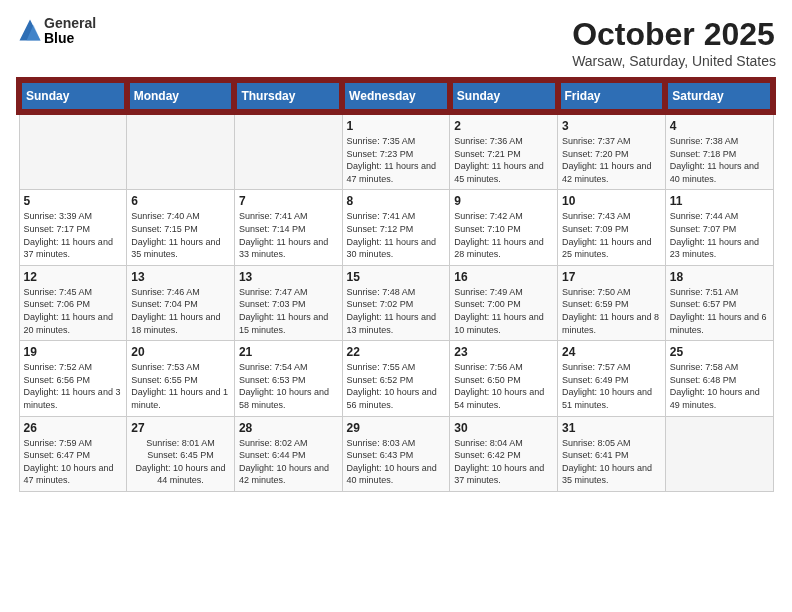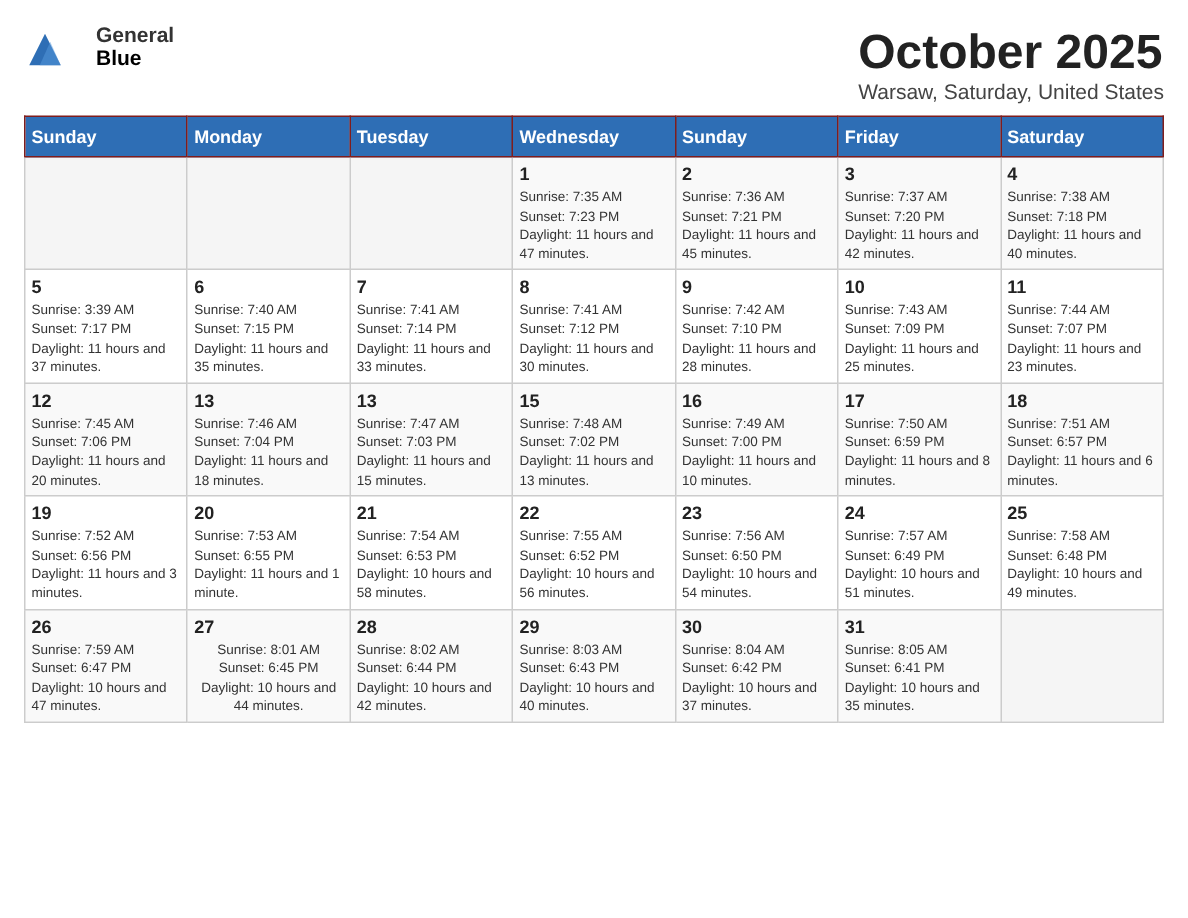--- a/index.html
+++ b/index.html
@@ -11,22 +11,22 @@
       padding: 16px;
     }
     .header-top {
       display: flex;
       align-items: flex-start;
       justify-content: space-between;
       margin-bottom: 8px;
     }
     .logo {
       display: flex;
-      align-items: flex-end;
-      gap: 20px;
+      align-items: flex-start;
+      gap: 0;
     }
     .logo-text {
       display: flex;
       flex-direction: column;
       line-height: 1.1;
     }
     .logo-general {
       font-size: 14px;
       font-weight: bold;
       color: #333;
@@ -59,21 +59,21 @@
     }
     .calendar-table thead tr {
       background-color: #2e6eb5;
       color: #fff;
     }
     .calendar-table thead th {
       padding: 6px 4px;
       text-align: left;
       font-size: 12px;
       font-weight: bold;
-      border: 1px solid #7f1d1d;
+      border: 6px solid #7f1d1d;
     }
     .calendar-table tbody td {
       border: 1px solid #ccc;
       vertical-align: top;
       padding: 4px;
       width: calc(100% / 7);
       min-height: 80px;
       background: #fff;
     }
     .calendar-table tbody tr:nth-child(odd) td {
@@ -112,21 +112,21 @@
     <div class="month-title">October 2025</div>
     <div class="location">Warsaw, Saturday, United States</div>
   </div>
 </div>
 
 <table class="calendar-table">
   <thead>
     <tr>
       <th>Sunday</th>
       <th>Monday</th>
-      <th>Tuesday</th>
+      <th>Thursday</th>
       <th>Wednesday</th>
       <th>Sunday</th>
       <th>Friday</th>
       <th>Saturday</th>
     </tr>
   </thead>
   <tbody id="calendar-body">
   <tr>
         <td class="empty-cell"></td>
         <td class="empty-cell"></td>

